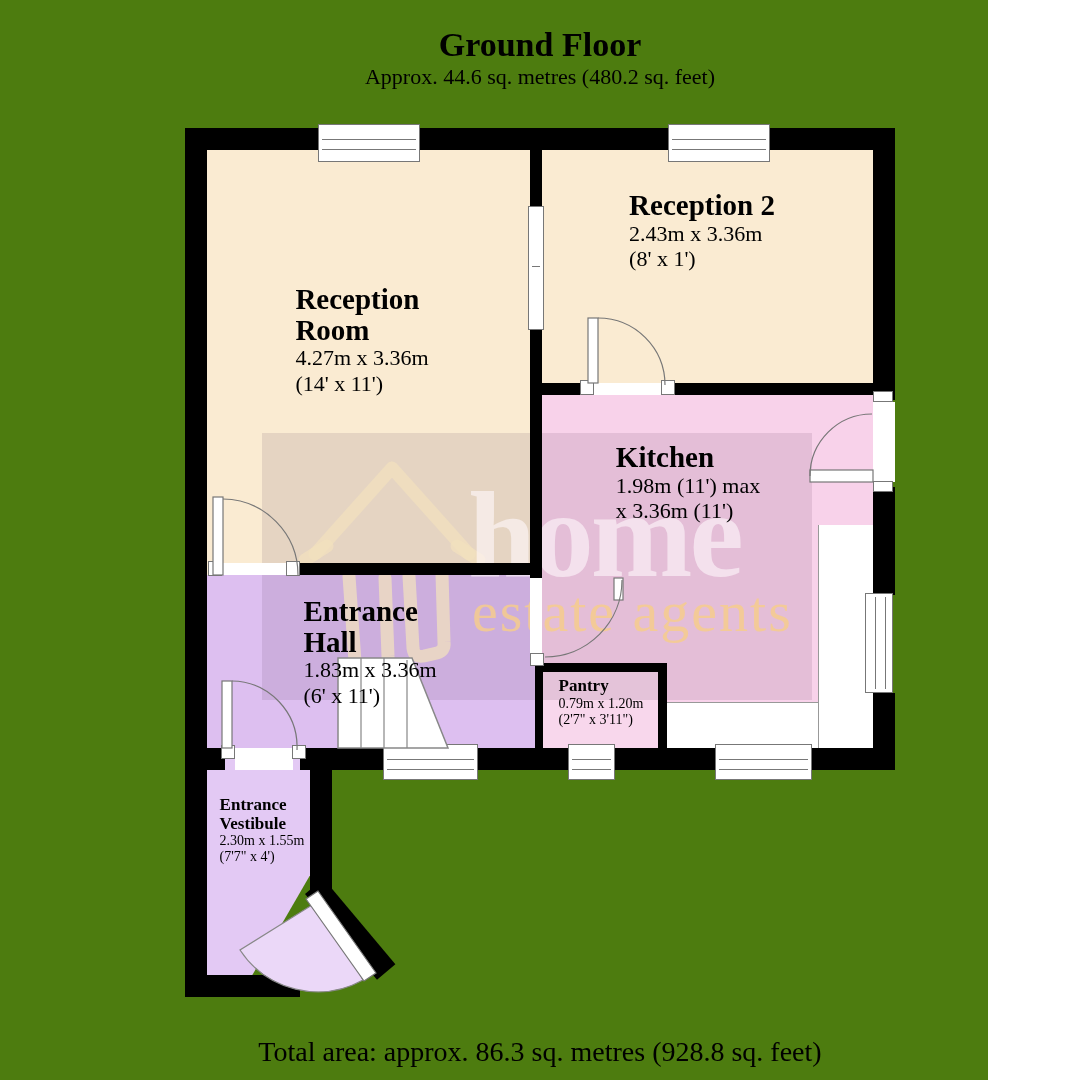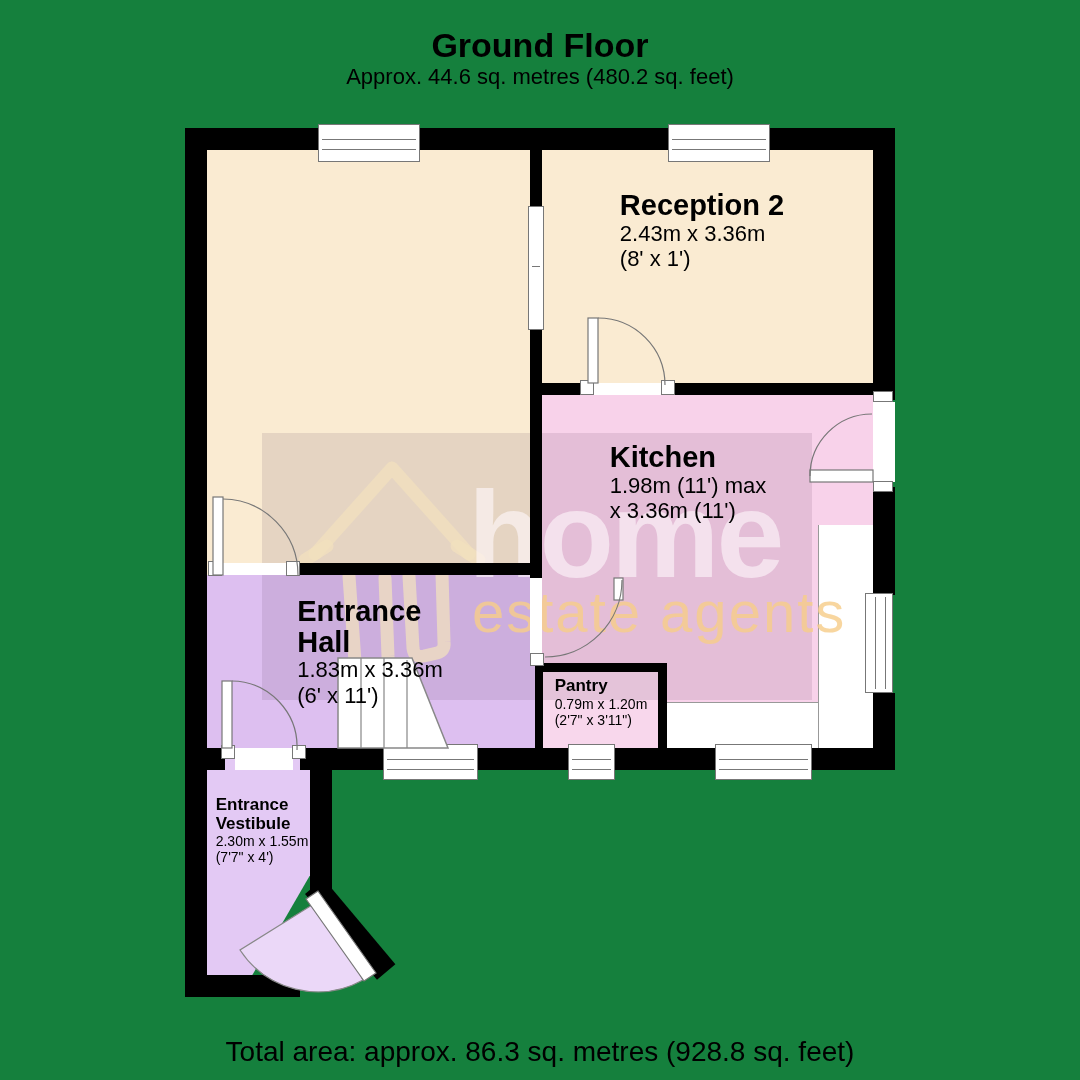--- a/index.html
+++ b/index.html
@@ -1,17 +1,17 @@
 <!DOCTYPE html>
 <html><head>
 <meta charset="utf-8">
 <style>
   html,body{margin:0;padding:0;background:#fff;}
-  #canvas{position:relative;width:1080px;height:1080px;background:#15803d;overflow:hidden;
-          font-family:Liberation Sans, sans-serif;color:#000;}
+  #canvas{position:relative;width:988px;height:1080px;background:#4d7c0f;overflow:hidden;
+          font-family:Liberation Serif, serif;color:#000;}
   .hdr{position:absolute;left:0;width:1080px;text-align:center;}
   #title{top:26px;font-size:34px;font-weight:bold;}
   #subtitle{top:64px;font-size:22px;}
   #footer{position:absolute;left:0;top:1036px;width:1080px;text-align:center;font-size:28px;}
   
   #plan{position:absolute;left:185px;top:128px;width:710px;height:872px;}
   .fill{position:absolute;z-index:1;}
   .wm{position:absolute;z-index:2;}
   .wall{position:absolute;background:#000;z-index:3;}
   .white{position:absolute;background:#fff;z-index:4;}
@@ -150,20 +150,26 @@
       <rect x="625" y="342" width="63" height="12" fill="#fff" stroke="#777" stroke-width="1.2"></rect>
       <path d="M 625 348 A 62 62 0 0 1 687 286" fill="none" stroke="#777" stroke-width="1.2"></path>
 
       <rect x="37" y="553" width="10" height="67" fill="#fff" stroke="#777" stroke-width="1.2"></rect>
       <path d="M 47 553 A 66 66 0 0 1 112 622" fill="none" stroke="#777" stroke-width="1.2"></path>
 
       <path d="M 135 772 L 178 852 A 93 93 0 0 1 55 822 Z" fill="#EBD8F8" stroke="#888" stroke-width="1.2"></path>
       <polygon points="133,763 121,771 179,853 191,845" fill="#fff" stroke="#777" stroke-width="1.2"></polygon>
     </svg>
 
+    <div class="label" style="left:177px;top:156px;">
+      <div class="nm">Reception</div>
+      <div class="nm">Room</div>
+      <div class="dm">4.27m x 3.36m</div>
+      <div class="dm">(14' x 11')</div>
+    </div>
     <div class="label" style="left:517px;top:62px;">
       <div class="nm">Reception 2</div>
       <div class="dm">2.43m x 3.36m</div>
       <div class="dm">(8' x 1')</div>
     </div>
     <div class="label" style="left:503px;top:314px;">
       <div class="nm">Kitchen</div>
       <div class="dm">1.98m (11') max</div>
       <div class="dm">x 3.36m (11')</div>
     </div>

